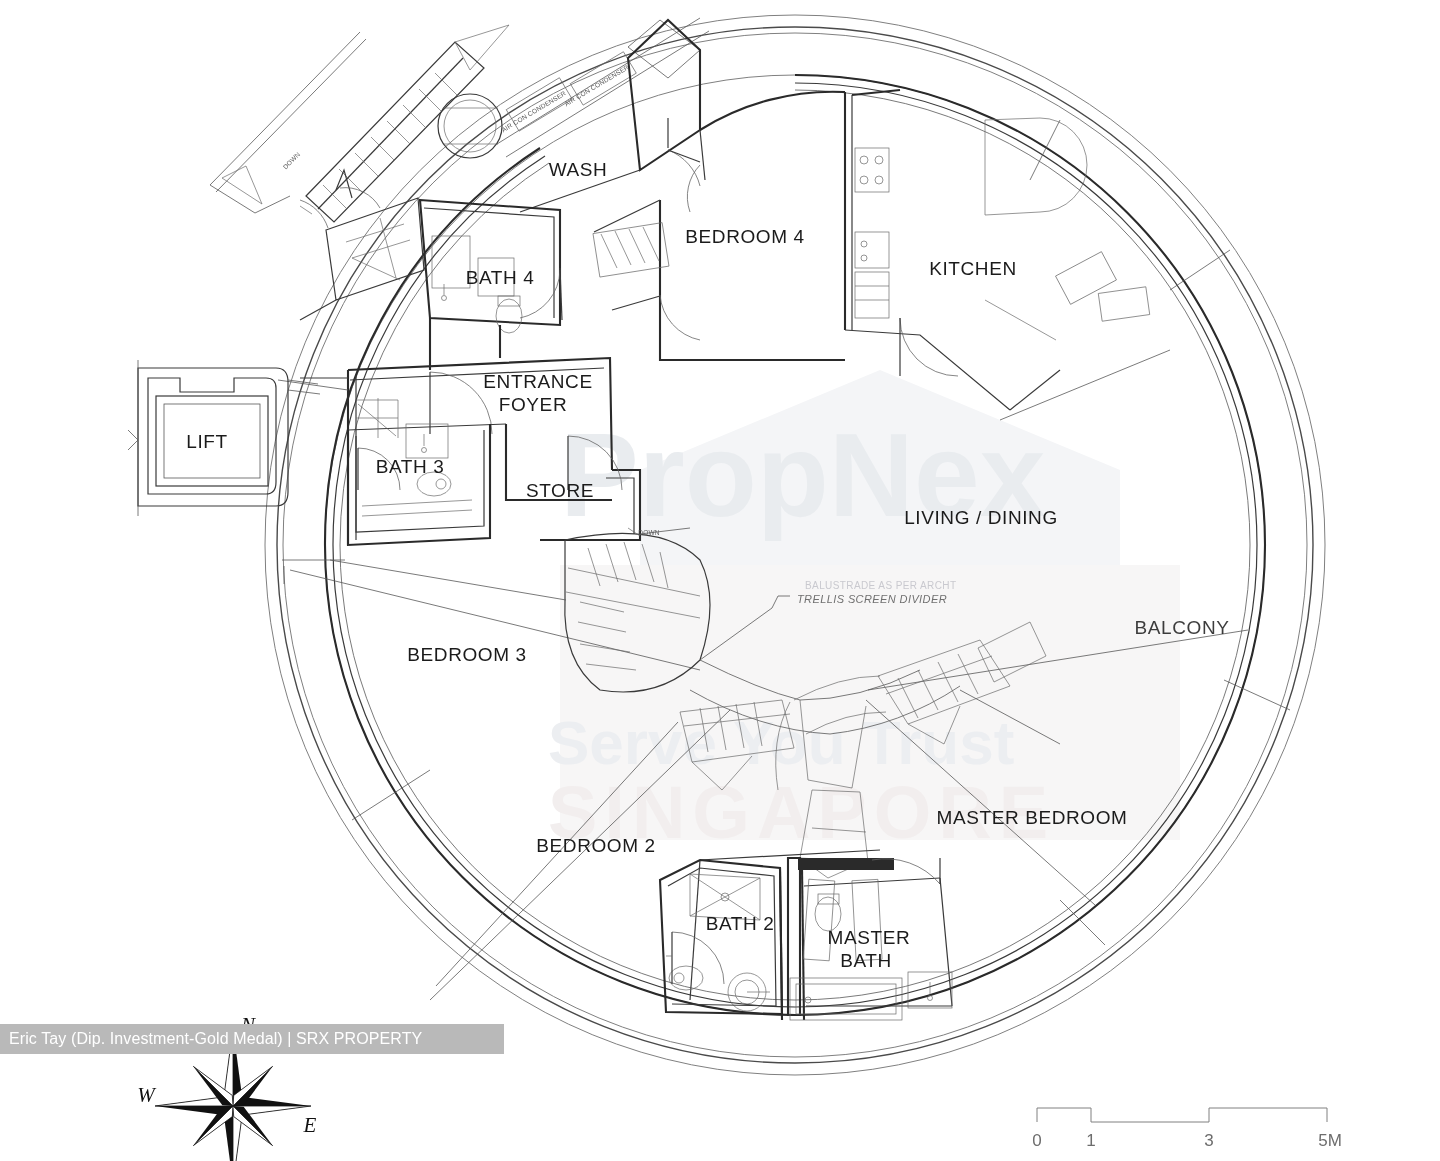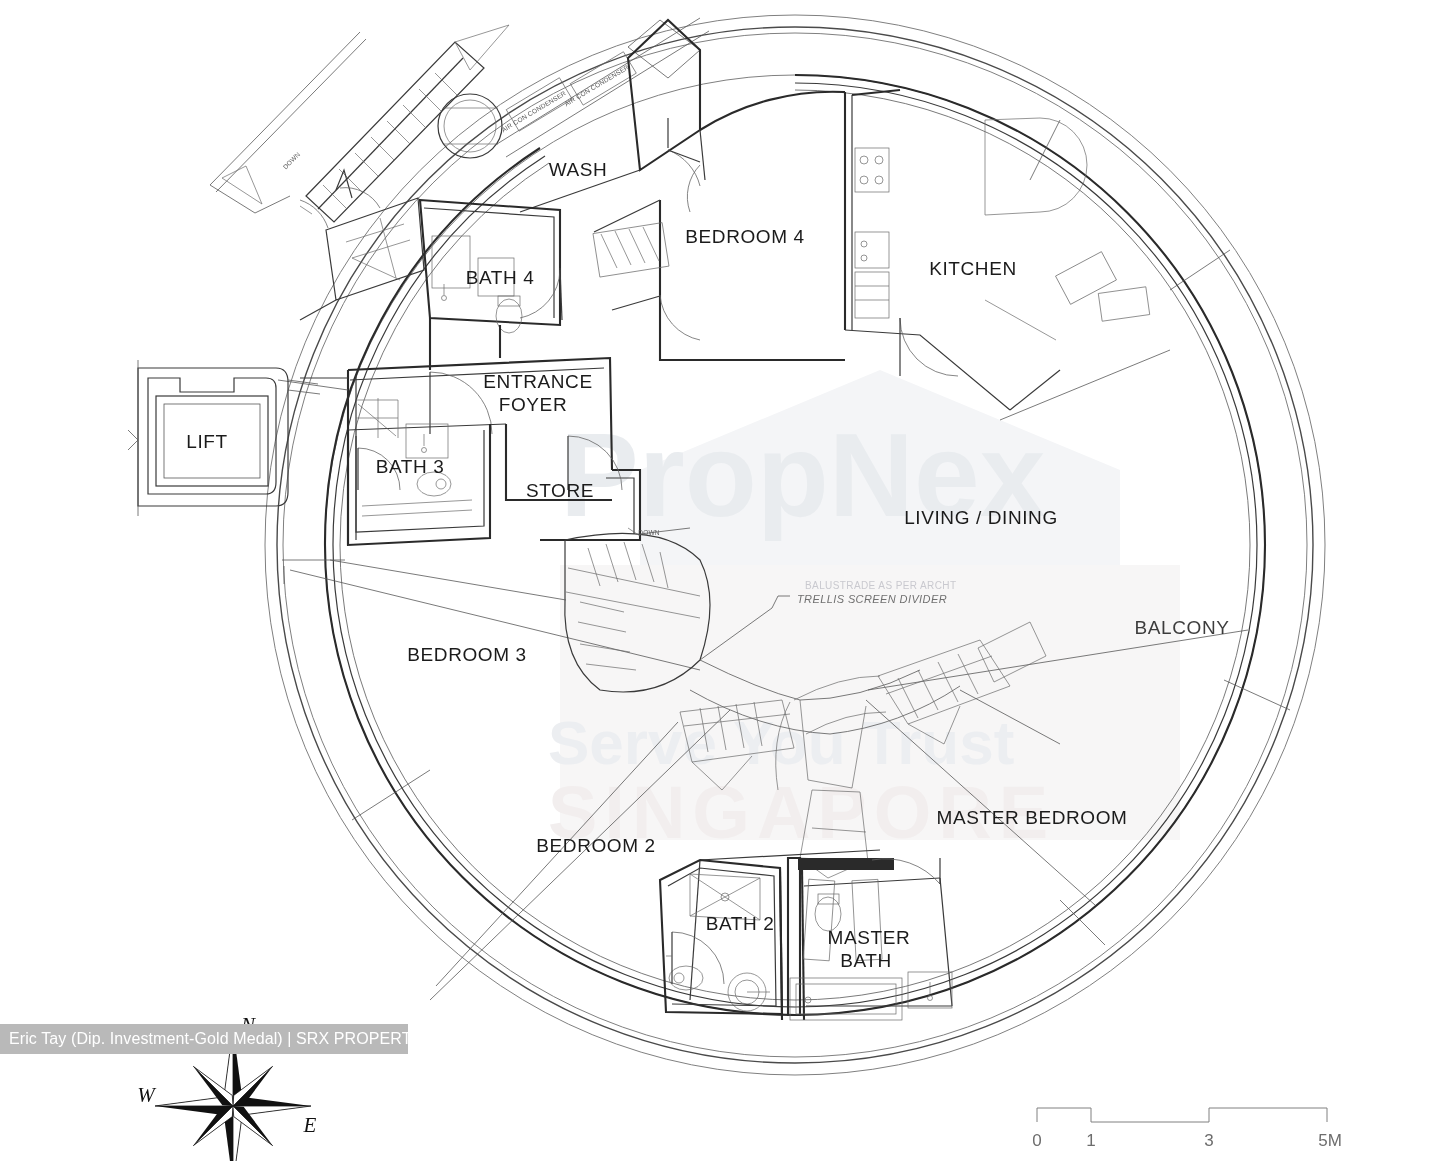--- a/index.html
+++ b/index.html
@@ -105,21 +105,21 @@
   .fix-light { fill: none; stroke: #6a6a6a; stroke-width: 0.7; }
   .swing { fill: none; stroke: #666; stroke-width: 0.8; }
   .solid-dark { fill: #2a2a2a; stroke: none; }
   .outer-ring { fill: none; stroke: #4a4a4a; stroke-width: 1.4; }
   .outer-ring-thin { fill: none; stroke: #808080; stroke-width: 1.0; }
 
   #credit-bar {
     position: absolute;
     left: 0;
     top: 1024px;
-    width: 408px;
+    width: 504px;
     height: 30px;
     background: #b9b9b9;
     display: flex;
     align-items: center;
     padding-left: 9px;
     box-sizing: border-box;
   }
   #credit-bar span {
     font-family: "Liberation Sans", sans-serif;
     font-size: 16px;

